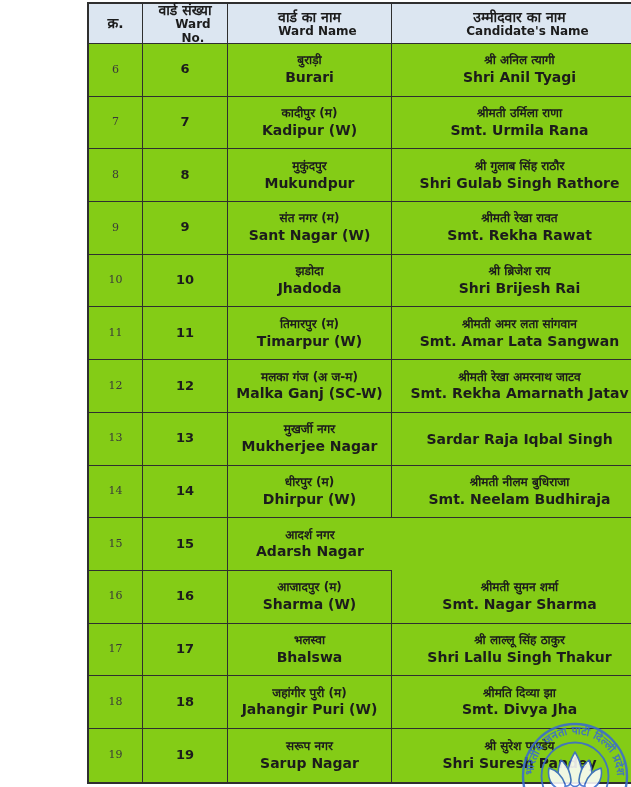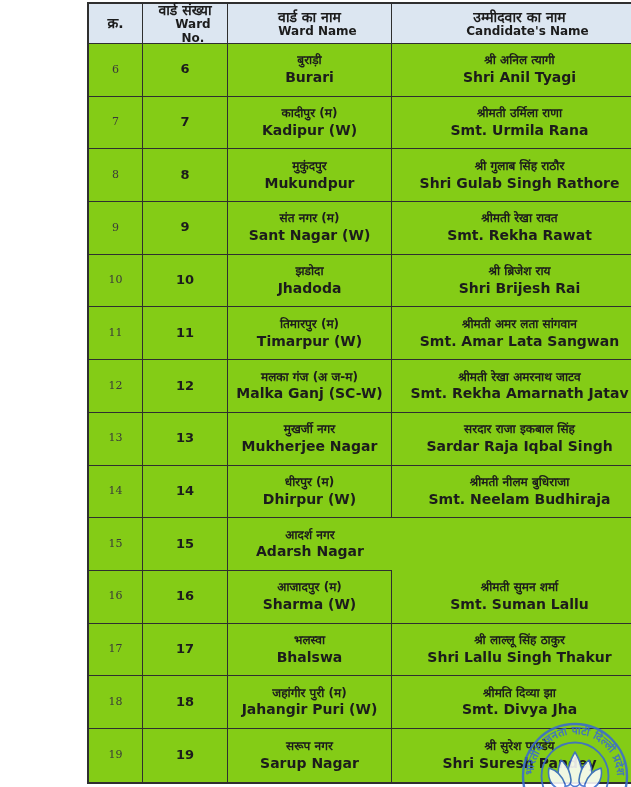--- a/index.html
+++ b/index.html
@@ -212,21 +212,20 @@
       <span class="sno">13</span>
     </div>
     <div class="cell">
       <span class="wno">13</span>
     </div>
     <div class="cell">
       <div class="hi">मुखर्जी नगर</div>
       <div class="en">Mukherjee Nagar</div>
     </div>
     <div class="cell">
-      <div class="hi">सरदार राजा इकबाल सिंह</div>
       <div class="en">Sardar Raja Iqbal Singh</div>
     </div>
   </div>
 
   <div class="grid-row trow">
     <div class="cell">
       <span class="sno">14</span>
     </div>
     <div class="cell">
       <span class="wno">14</span>
@@ -260,21 +259,21 @@
     </div>
     <div class="cell">
       <span class="wno">16</span>
     </div>
     <div class="cell">
       <div class="hi">आजादपुर (म)</div>
       <div class="en">Sharma (W)</div>
     </div>
     <div class="cell">
       <div class="hi">श्रीमती सुमन शर्मा</div>
-      <div class="en">Smt. Suman Lallu</div>
+      <div class="en">Smt. Nagar Sharma</div>
     </div>
   </div>
 
   <div class="grid-row trow">
     <div class="cell">
       <span class="sno">17</span>
     </div>
     <div class="cell">
       <span class="wno">17</span>
     </div>

